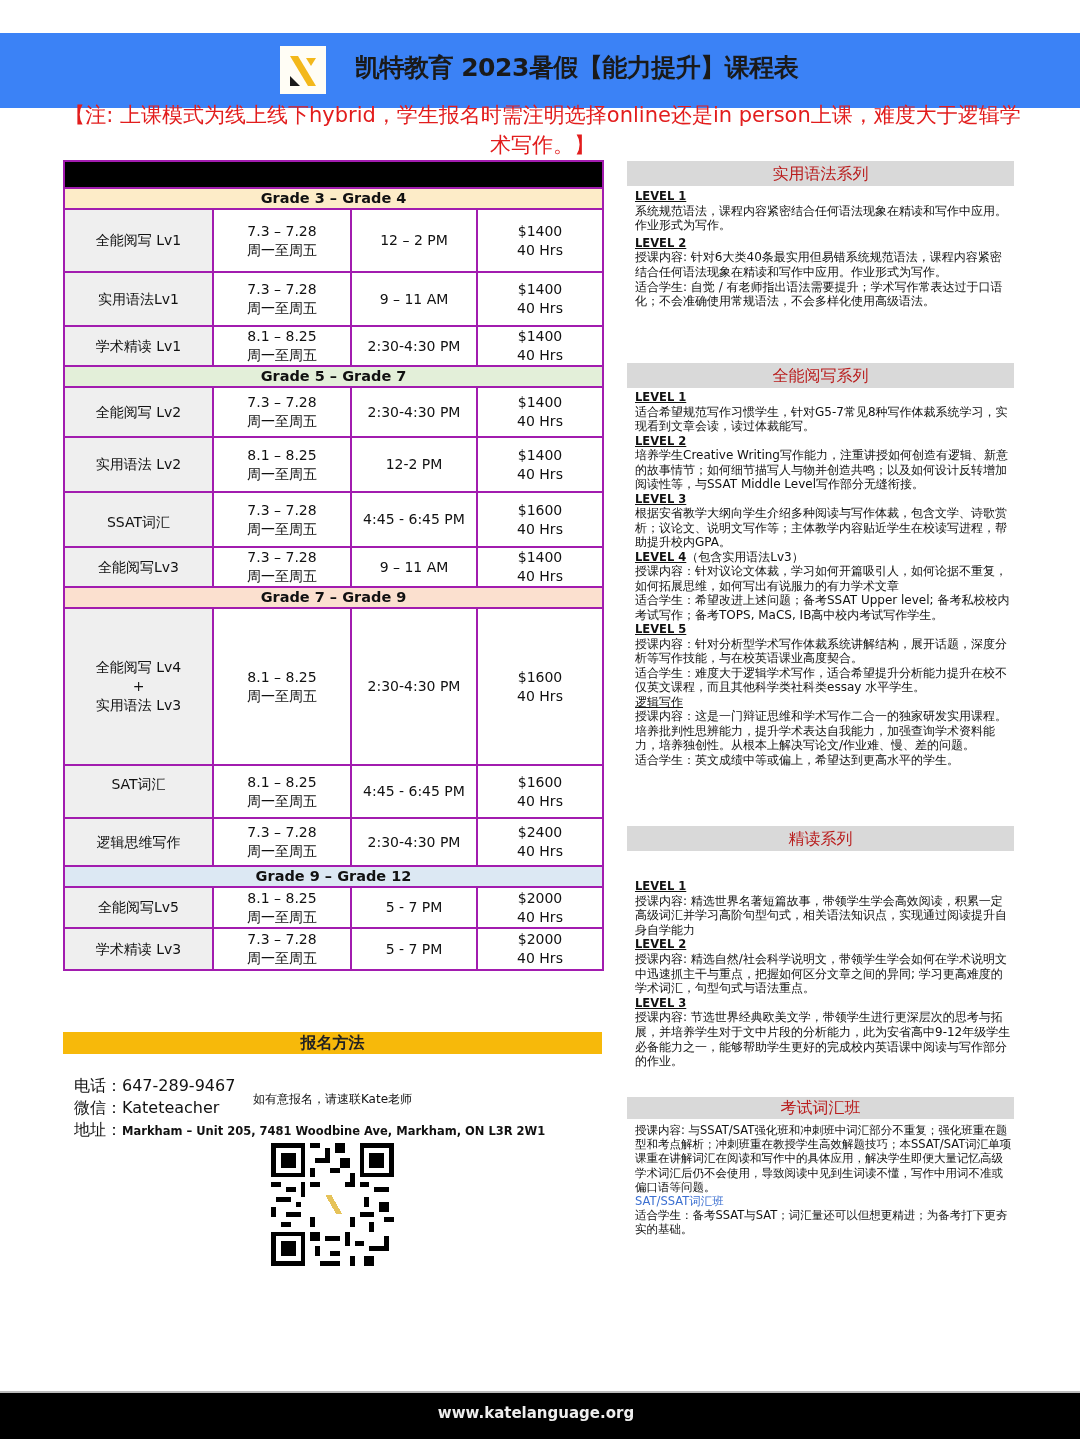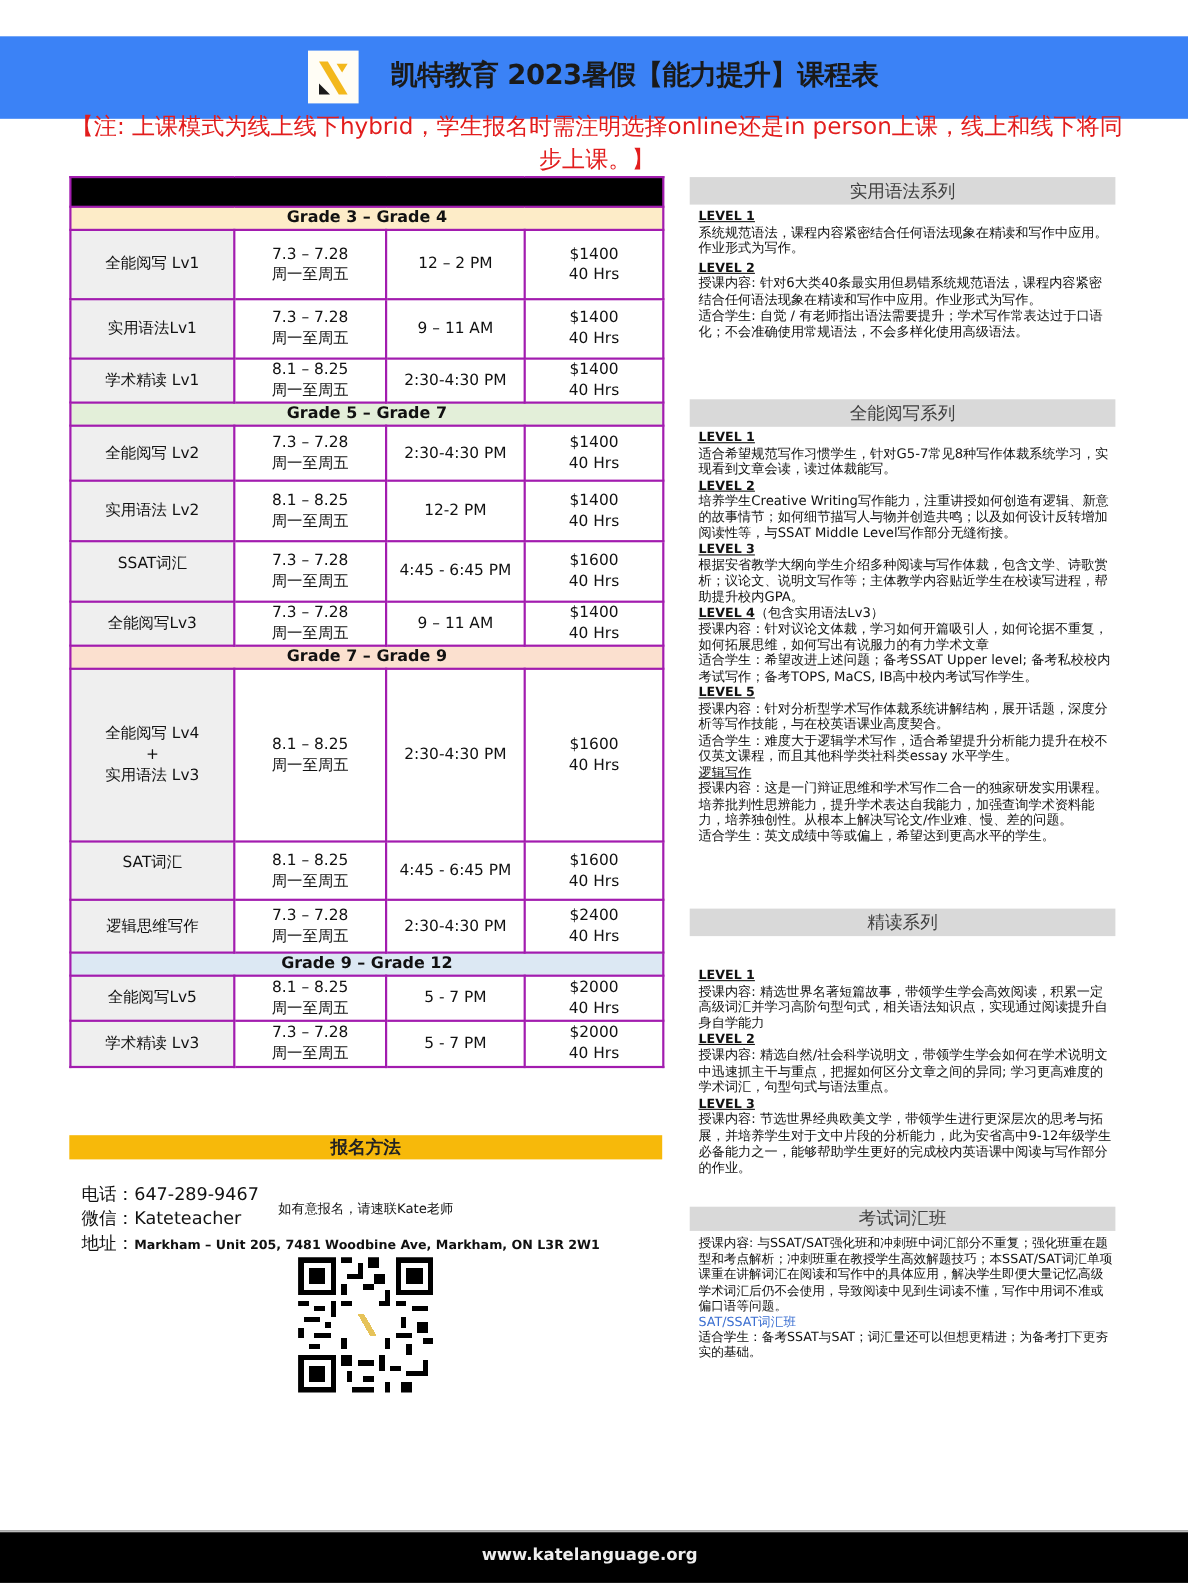--- a/index.html
+++ b/index.html
@@ -27,21 +27,21 @@
 
   .enroll-bar { position: absolute; left: 63px; top: 1032px; width: 539px; height: 22px; background: #f7b90a; text-align: center; font-size: 16px; line-height: 22px; color: #222; font-weight: bold; }
   .enroll-line { position: absolute; left: 63px; top: 1088px; width: 539px; text-align: center; font-size: 12px; line-height: 22px; }
   .contact { position: absolute; left: 74px; font-size: 16px; line-height: 22px; white-space: nowrap; }
   .contact .lab { display: inline-block; }
   .contact.addr .val { font-size: 11.5px; font-weight: bold; }
   .qr { position: absolute; left: 271px; top: 1143px; width: 123px; height: 123px; background: #fff; }
 
   
   .rcol { position: absolute; left: 627px; width: 387px; }
-  .sec-head { background: #d9d9d9; text-align: center; font-size: 16px; height: 25px; line-height: 25px; color: #404040; }
+  .sec-head { background: #d9d9d9; text-align: center; font-size: 16px; height: 25px; line-height: 25px; color: #b91c1c; }
   .desc { padding-left: 8px; padding-right: 2px; font-size: 12px; line-height: 14.6px; color: #111; }
   .lvl { font-weight: bold; text-decoration: underline; font-size: 11.5px; display: block; }
   .lvl-plain { text-decoration: underline; display: inline; font-size: 12px; }
   .p { display: block; }
   .link { color: #3b6fd1; display: block; }
 
   .footer { position: absolute; left: 0; top: 1391px; width: 1080px; height: 48px; background: #000; border-top: 2px solid #bbb; }
   .footer-url { position: absolute; left: 0; top: 11px; width: 1072px; text-align: center; color: #eee; font-size: 15px; font-weight: bold; }
 </style>
 </head>
@@ -51,21 +51,21 @@
   <div class="logo">
     <svg viewBox="0 0 46 48">
       <polygon points="10,10 18,10 36,40 28,40" fill="#f3b81b"></polygon>
       <polygon points="26,12 36,12 31,20" fill="#f3b81b"></polygon>
       <polygon points="10,30 10,40 20,40" fill="#1a1a1a"></polygon>
     </svg>
   </div>
   <div class="title">凯特教育 2023暑假【能力提升】课程表</div>
 </div>
 
-<div class="notice">【注: 上课模式为线上线下hybrid，学生报名时需注明选择online还是in person上课，线上和线下将同步上课。】</div>
+<div class="notice">【注: 上课模式为线上线下hybrid，学生报名时需注明选择online还是in person上课，难度大于逻辑学术写作。】</div>
 
 <table class="sched">
   <colgroup>
     <col style="width:149px">
       <col style="width:138px">
       <col style="width:126px">
       <col style="width:126px">
   </colgroup>
   <tbody>
       <tr class="blackrow">
@@ -133,21 +133,21 @@
           <span class="p">8.1 – 8.25</span>
           <span class="p">周一至周五</span>
         </td>
     <td>12-2 PM</td>
     <td>
           <span class="p">$1400</span>
           <span class="p">40 Hrs</span>
         </td>
   </tr>
   <tr style="height:55px">
-    <td class="course" style="vertical-align:top;padding-top:10px">SSAT词汇</td>
+    <td class="course" style="vertical-align:top;padding-top:20px">SSAT词汇</td>
     <td>
           <span class="p">7.3 – 7.28</span>
           <span class="p">周一至周五</span>
         </td>
     <td>4:45 - 6:45 PM</td>
     <td>
           <span class="p">$1600</span>
           <span class="p">40 Hrs</span>
         </td>
   </tr>

